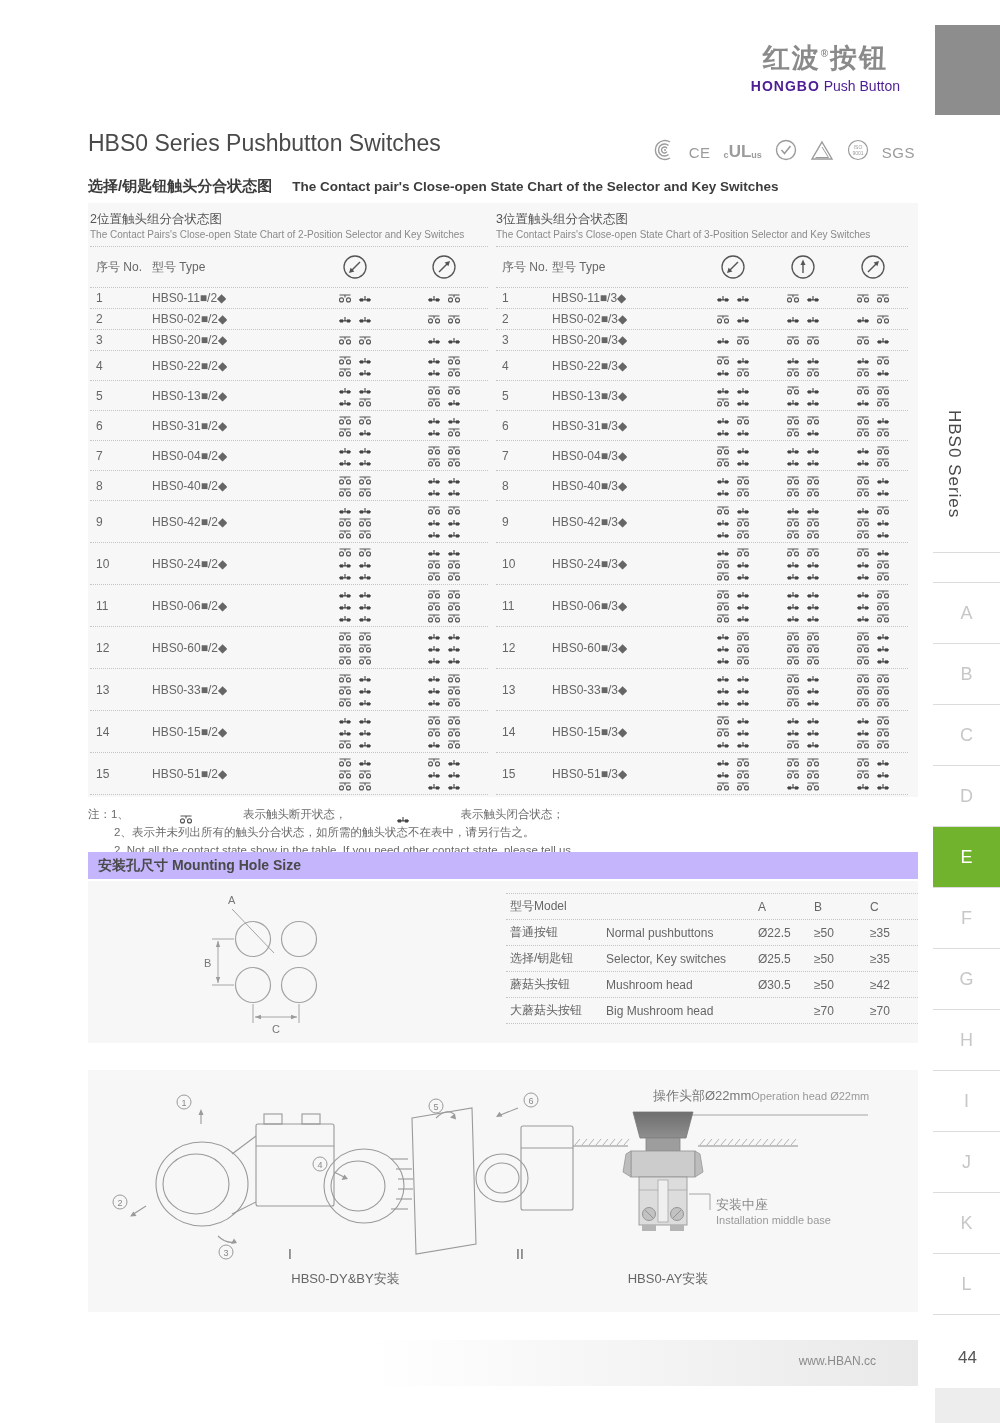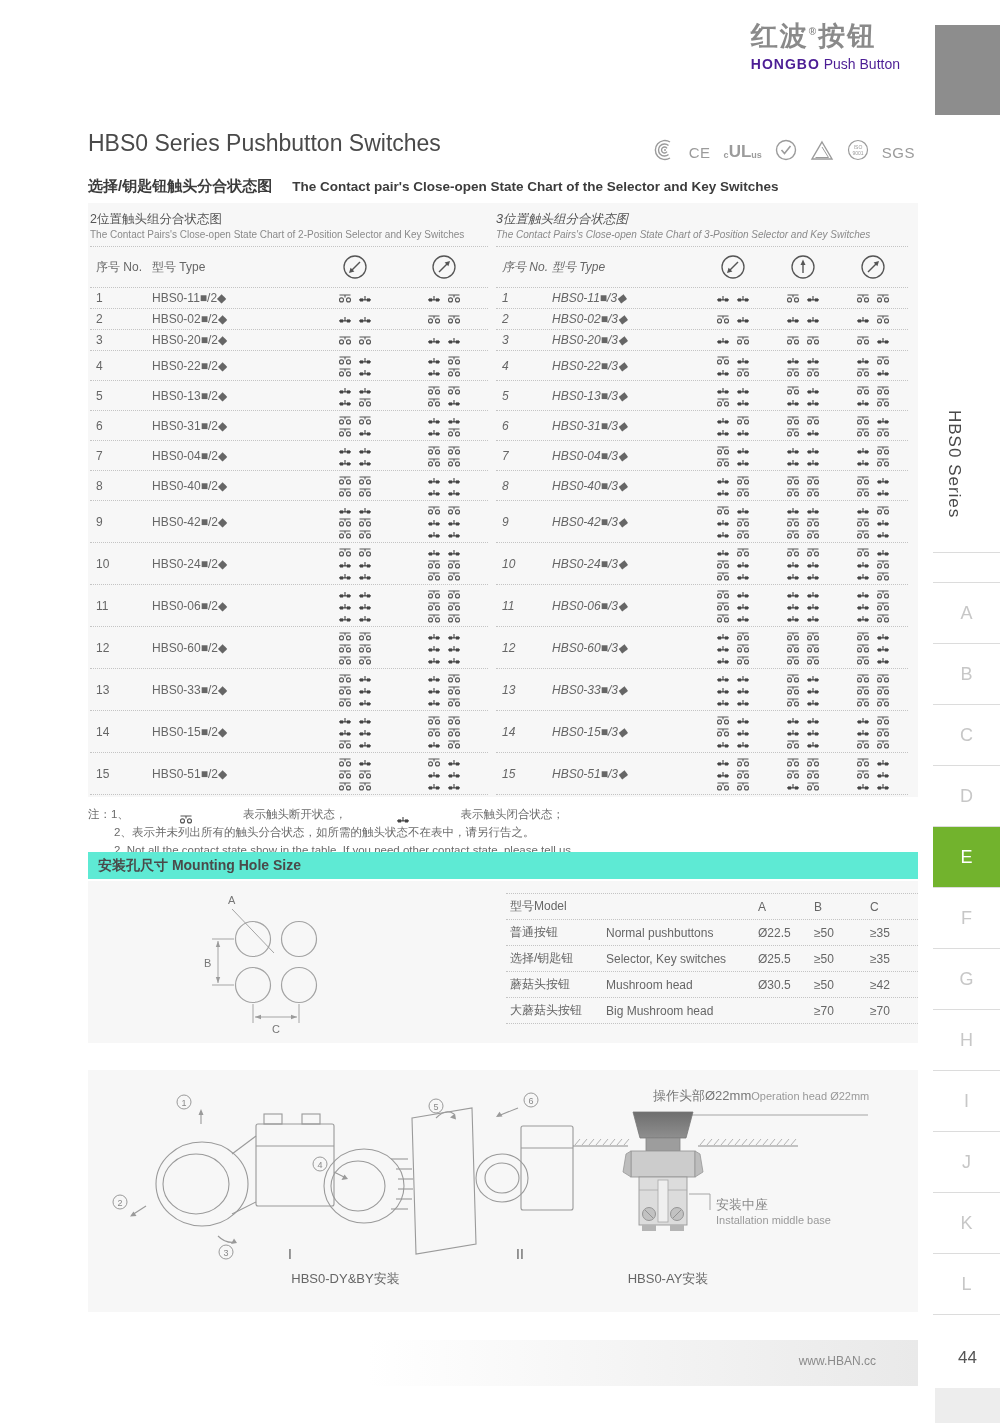--- a/index.html
+++ b/index.html
@@ -1,55 +1,55 @@
 <!DOCTYPE html>
 <html><head>
 <meta charset="utf-8">
 <style>
   html,body{margin:0;padding:0;background:#fff;}
   .page{position:relative;width:1000px;height:1423px;background:#ffffff;overflow:hidden;
         font-family:"Liberation Sans", sans-serif;color:#555;}
   
-  .brand{position:absolute;right:100px;top:18px;color:#8a8a8a;}
+  .brand{position:absolute;right:100px;top:40px;text-align:center;color:#8a8a8a;}
   .logo-cn{font-size:27px;font-weight:bold;letter-spacing:2px;}
   .logo-cn .reg{font-size:10px;vertical-align:super;}
   .logo-en{font-size:14px;margin-top:2px;color:#4c1d95;}
   .logo-en .b{font-weight:bold;letter-spacing:1px;}
   .corner-block{position:absolute;left:935px;top:25px;width:65px;height:90px;background:#8d8d8d;}
   .page-title{position:absolute;left:88px;top:130px;margin:0;font-size:23px;font-weight:normal;color:#4a4a4a;}
   .certs{position:absolute;right:85px;top:139px;display:flex;align-items:center;gap:13px;color:#9b9b9b;}
   .cert-txt{font-weight:normal;font-size:15px;letter-spacing:.5px;}
   .cul{display:flex;align-items:flex-end;font-weight:bold;}
   .cul .sm{font-size:9px;line-height:1;}
   .cul .big{font-size:17px;line-height:.9;}
   
   .sec1{position:absolute;left:88px;top:177px;width:830px;}
   .sec1-titles{display:flex;align-items:baseline;gap:20px;color:#3c3c3c;}
   .sec1-cn{font-size:15px;font-weight:bold;}
   .sec1-en{font-size:13.5px;font-weight:bold;}
   .sec1-panel{margin-top:7px;background:#f7f7f7;padding:8px 0 2px 0;display:flex;}
   .tcol-left{width:398px;margin-left:2px;}
-  .tcol-right{width:412px;margin-left:8px;font-style:italic;}
+  .tcol-right{width:412px;margin-left:8px;}
   .sub-cn{font-size:12.5px;color:#555;}
   .sub-en{font-size:10px;color:#8a8a8a;margin:1px 0 6px 0;}
   .ctable{font-size:12px;color:#666;}
   .crow{display:flex;align-items:center;border-bottom:1px dotted #c4c4c4;padding:3px 0;}
   .chead{border-top:1px dotted #c4c4c4;min-height:34px;}
   .c-no{padding-left:6px;}
   .t2 .c-no{width:56px;} .t2 .c-type{width:158px;}
   .t3 .c-no{width:50px;} .t3 .c-type{width:146px;}
   .c-state{flex:1;display:flex;flex-direction:column;align-items:center;gap:1px;}
   .sym-line{display:flex;gap:6px;height:11px;align-items:center;}
   .csym{display:block;}
   .notes{margin-top:9px;font-size:11.5px;color:#6b6b6b;line-height:1.55;}
   .note-line{display:flex;align-items:flex-end;flex-wrap:wrap;gap:47px;}
   .note-line.ind{padding-left:26px;}
   .note-line .csym{margin:0 3px;}
   
-  .secbar{height:27px;background:#5eead4;line-height:27px;padding-left:10px;
+  .secbar{height:27px;background:#c4b5fd;line-height:27px;padding-left:10px;
           font-weight:bold;font-size:14px;color:#4a4a4a;}
   
   .mounting{position:absolute;left:88px;top:852px;width:830px;}
   .mount-content{position:relative;background:#f7f7f7;height:162px;margin-top:2px;}
   .m-table{position:absolute;left:418px;top:12px;width:412px;font-size:12px;color:#666;}
   .mrow{display:flex;align-items:center;border-bottom:1px dotted #c4c4c4;padding:4px 0;min-height:17px;}
   .mrow.mhead{border-top:1px dotted #c4c4c4;}
   .mc1{width:96px;padding-left:4px;} .mc2{width:152px;} .mc3{width:56px;} .mc4{width:56px;} .mc5{width:48px;}
   .mc-span{width:248px;padding-left:4px;}
   

